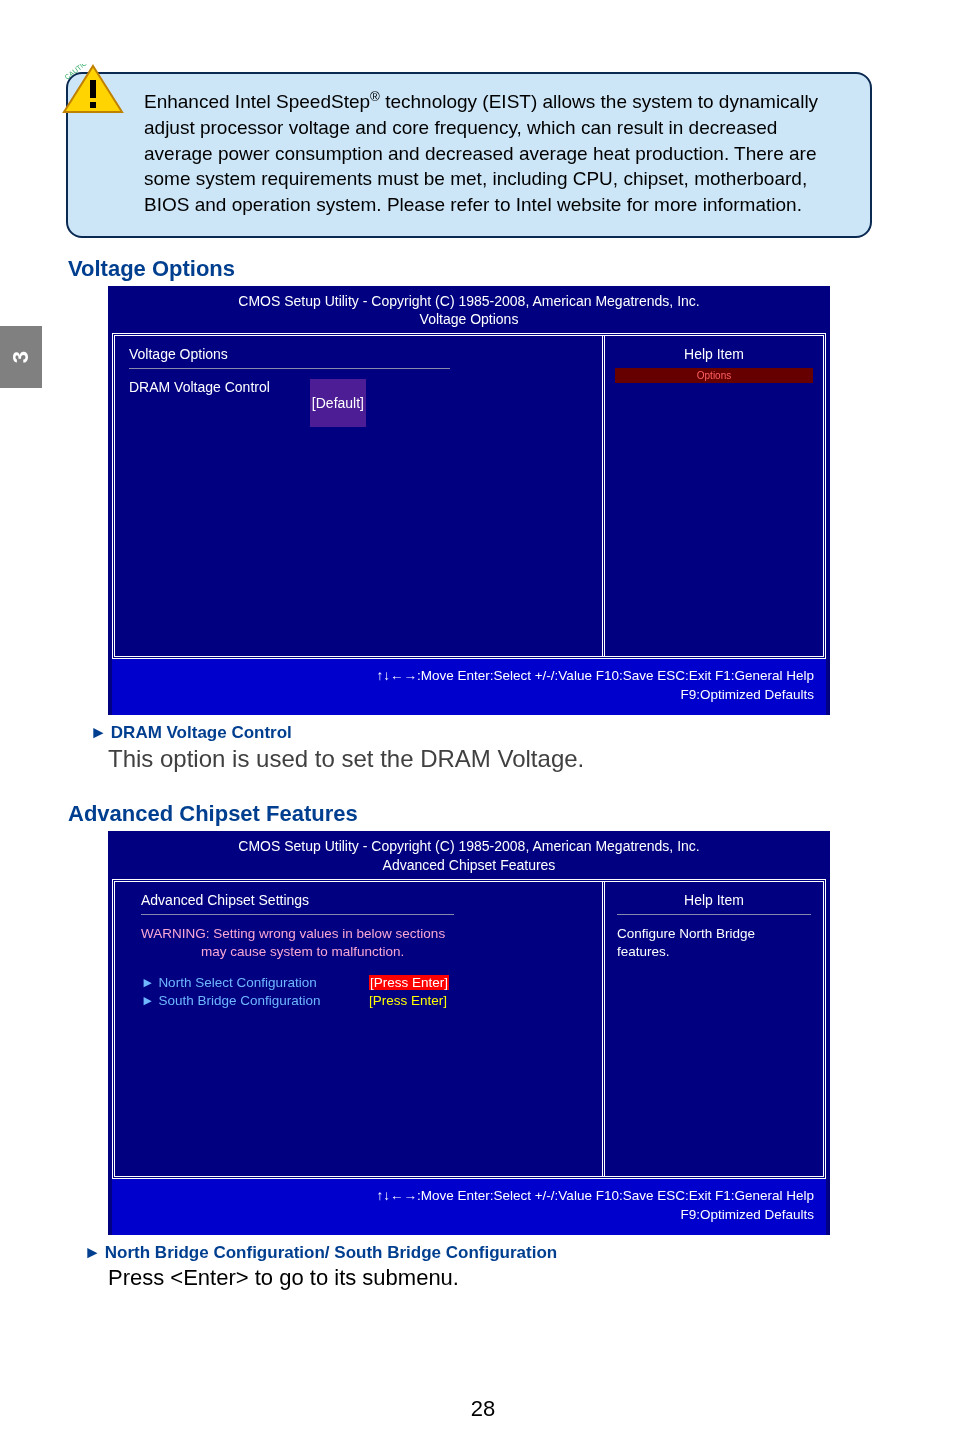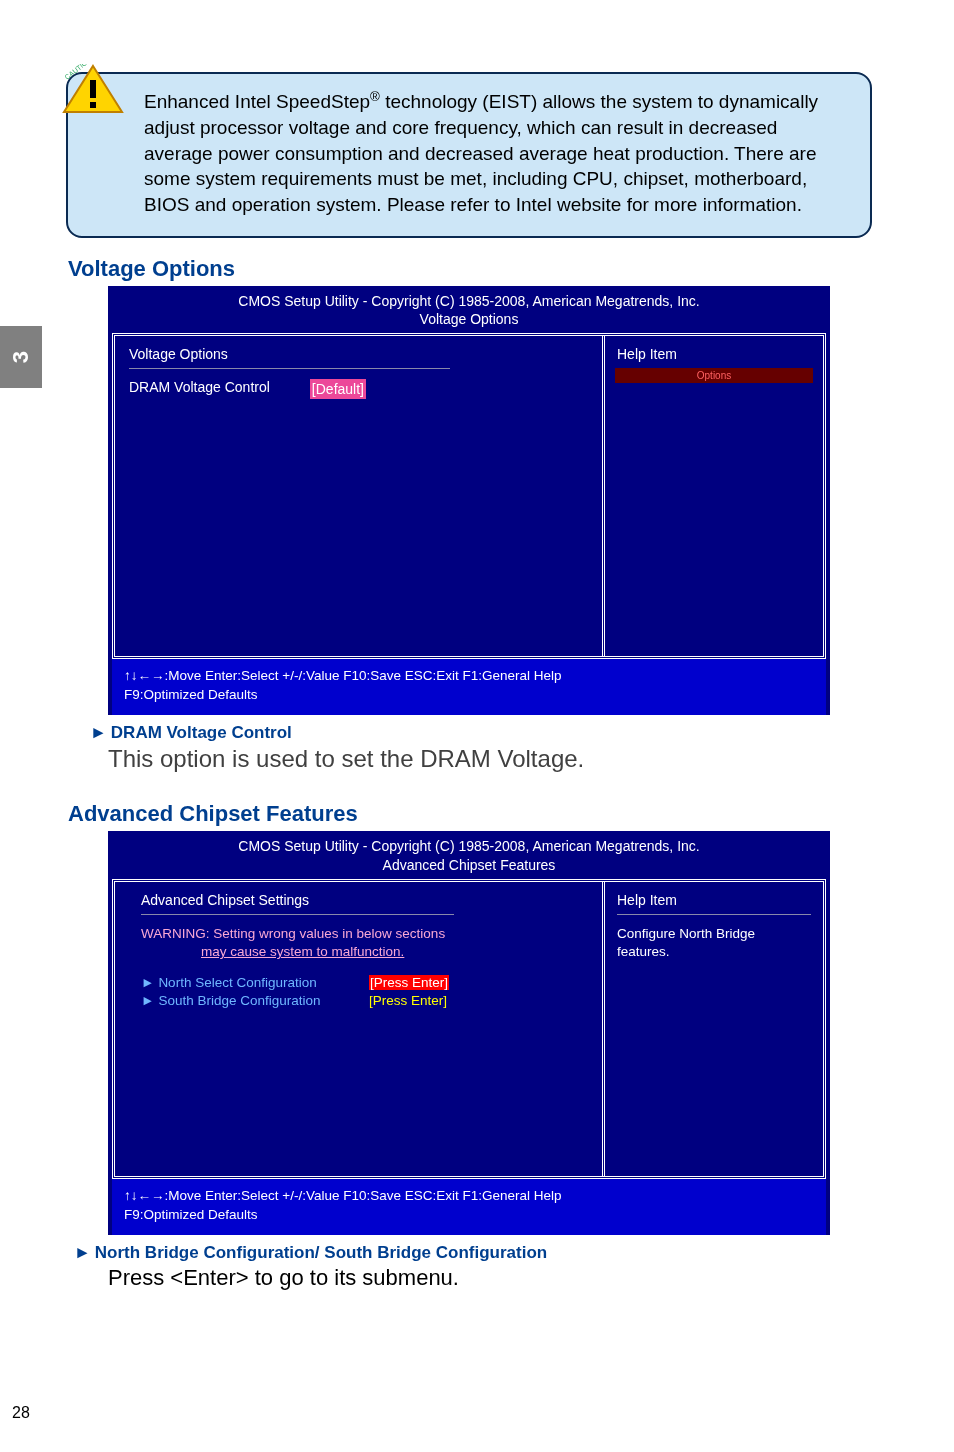--- a/index.html
+++ b/index.html
@@ -95,37 +95,37 @@
     margin-bottom: 6px;
   }
   .bios-hr {
     border: none;
     border-top: 1px solid #88a;
     margin: 4px 0 10px 0;
     width: 70%;
   }
   .bios-row { display:flex; gap:40px; margin-bottom:4px; }
   .bios-label { color:#fff; }
-  .bios-value-default { background:#ec4899; color:#fff; padding:2px 2px; }
-  .bios-help-title { margin-bottom:6px; }
+  .bios-value-default { background:#4c1d95; color:#fff; padding:16px 2px; }
+  .bios-help-title { text-align:center; margin-bottom:6px; }
   .bios-options-box {
     background:#660000;
     color:#ff6060;
     text-align:center;
     padding:2px 0;
     margin: 0 -2px 12px -2px;
     font-size:10px;
   }
   .bios-options-list { color:#fff; font-size:13px; line-height:1.35; }
   .bios-footer {
     background: #0000cd;
     color:#fff;
     padding: 8px 12px 10px 12px;
     margin: 0 4px;
-    text-align:left;
+    text-align:right;
     font-size:13.5px;
     line-height:1.4;
   }
   .subitem-head {
     color: #003f8f;
     font-weight: bold;
     font-size: 17px;
     margin: 6px 0 2px 24px;
   }
   .subitem-head .tri { margin-right:4px; }
@@ -139,21 +139,22 @@
   .bios-menu-label { color:#6fb7ff; flex:0 0 210px; }
   .bios-menu-val { color:#ffffff; }
   .bios-menu-val.hl { background:#ff0000; color:#fff; padding:0 1px; }
   .bios-menu-val.link { color:#ffff00; }
   .tri-small { color:#6fb7ff; margin-right:4px; }
   .help-text { color:#fff; font-size:13.5px; line-height:1.35; }
   .page-number {
     position:absolute;
     bottom:30px;
     left:12px; right:0;
-    font-size:16px;
+    text-align:center;
+    font-size:22px;
   }
   .last-desc { font-size:22px; margin-left:42px; }
 </style>
 </head>
 <body>
 
 <div class="page-tab">
     <span>3</span>
   </div>
 
@@ -209,21 +210,21 @@
     <div class="bios-header">
       <div>CMOS Setup Utility - Copyright (C) 1985-2008, American Megatrends, Inc.</div>
       <div>Advanced Chipset Features</div>
     </div>
     <div class="bios-body" style="min-height:300px;padding-left:12px;">
       <div class="bios-left">
         <div class="bios-subheader">Advanced Chipset Settings</div>
         <hr class="bios-hr">
         <div class="bios-warning">
           <div>WARNING: Setting wrong values in below sections</div>
-          <div style="padding-left:60px;text-decoration:underline;">may cause system to malfunction.</div>
+          <div style="padding-left:60px;">may cause system to malfunction.</div>
         </div>
         <div class="bios-menu-row">
           <span class="bios-menu-label"><span class="tri-small">►</span><span>North Select Configuration</span></span>
           <span class="bios-menu-val hl">[Press Enter]</span>
         </div>
         <div class="bios-menu-row">
           <span class="bios-menu-label"><span class="tri-small">►</span><span>South Bridge Configuration</span></span>
           <span class="bios-menu-val link">[Press Enter]</span>
         </div>
       </div>
@@ -232,18 +233,18 @@
         <hr class="bios-hr" style="width:100%;">
         <div class="help-text">Configure North Bridge features.</div>
       </div>
     </div>
     <div class="bios-footer">
       <div>↑↓←→:Move   Enter:Select     +/-/:Value   F10:Save   ESC:Exit    F1:General Help</div>
       <div>F9:Optimized Defaults</div>
     </div>
   </div>
 
-  <div class="subitem-head" style="margin-left:8px;"><span class="tri">►</span><span>North Bridge Configuration/ South Bridge Configuration</span></div>
+  <div class="subitem-head" style="margin-left:18px;"><span class="tri">►</span><span>North Bridge Configuration/ South Bridge Configuration</span></div>
   <p class="last-desc">Press &lt;Enter&gt; to go to its submenu.</p>
 
 </div>
 
 <div class="page-number">28</div>
 
 </body></html>

